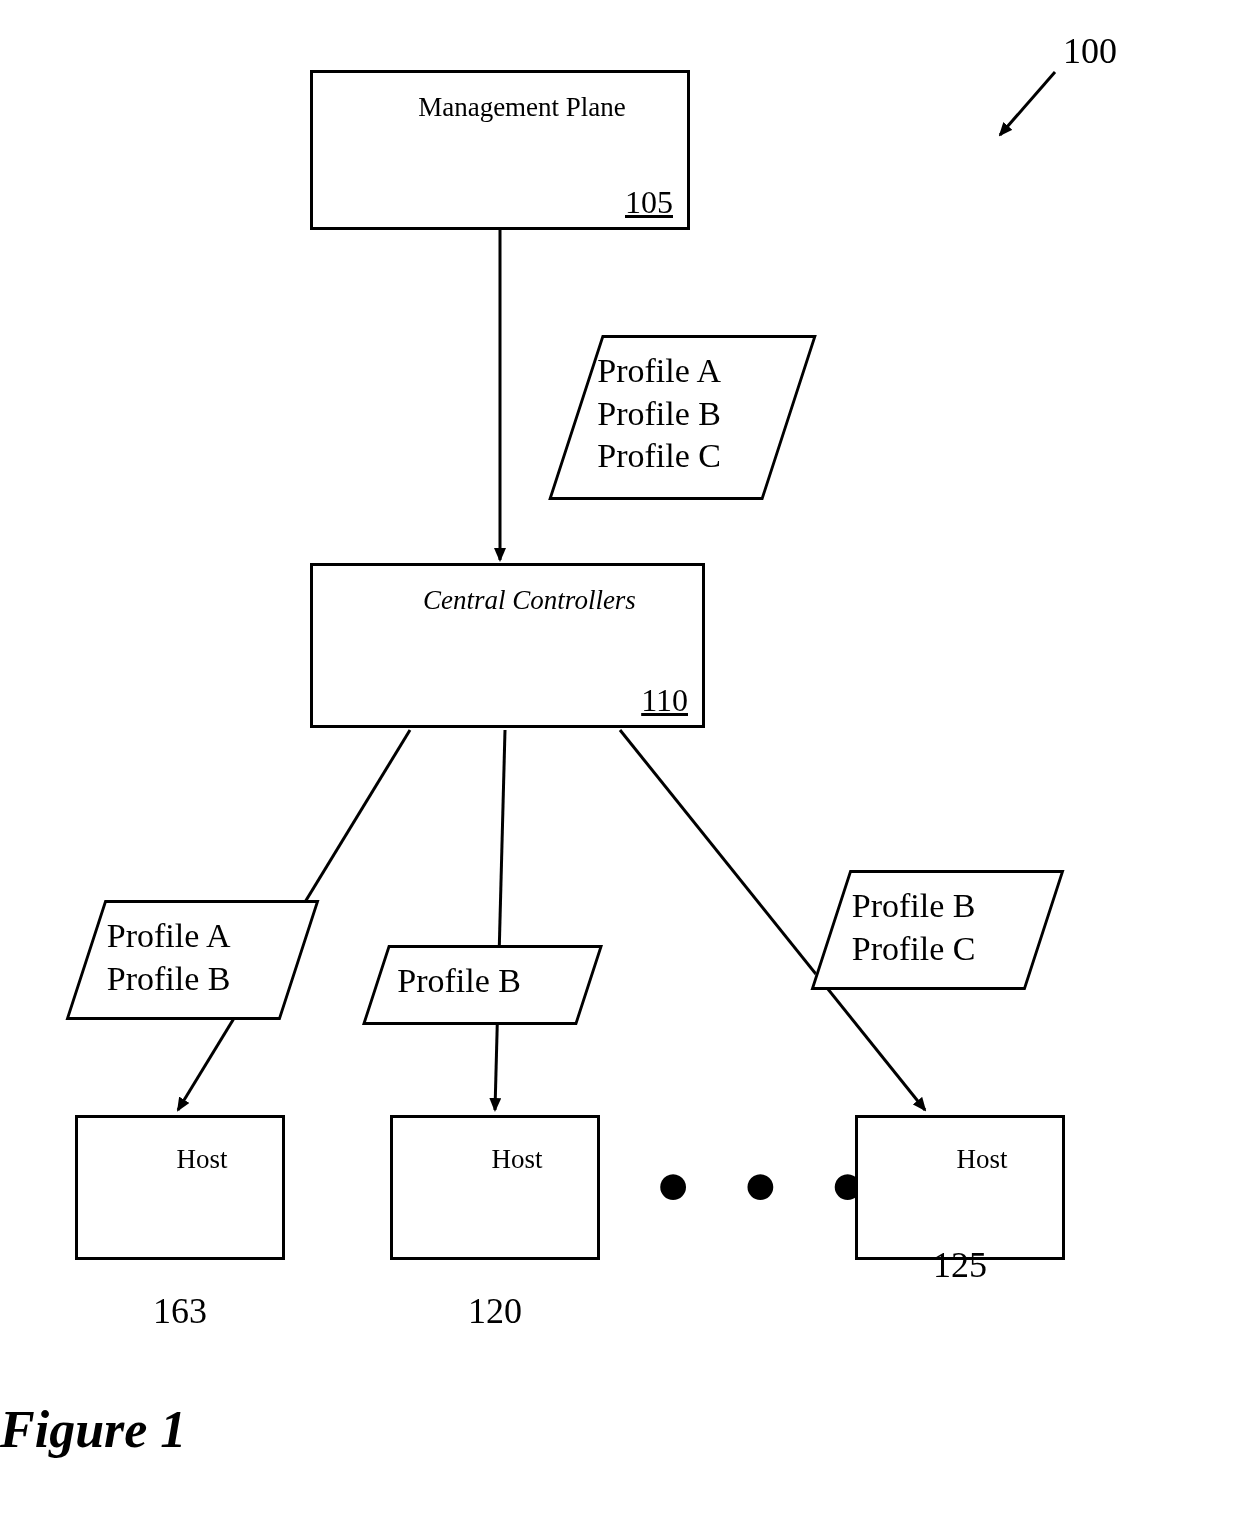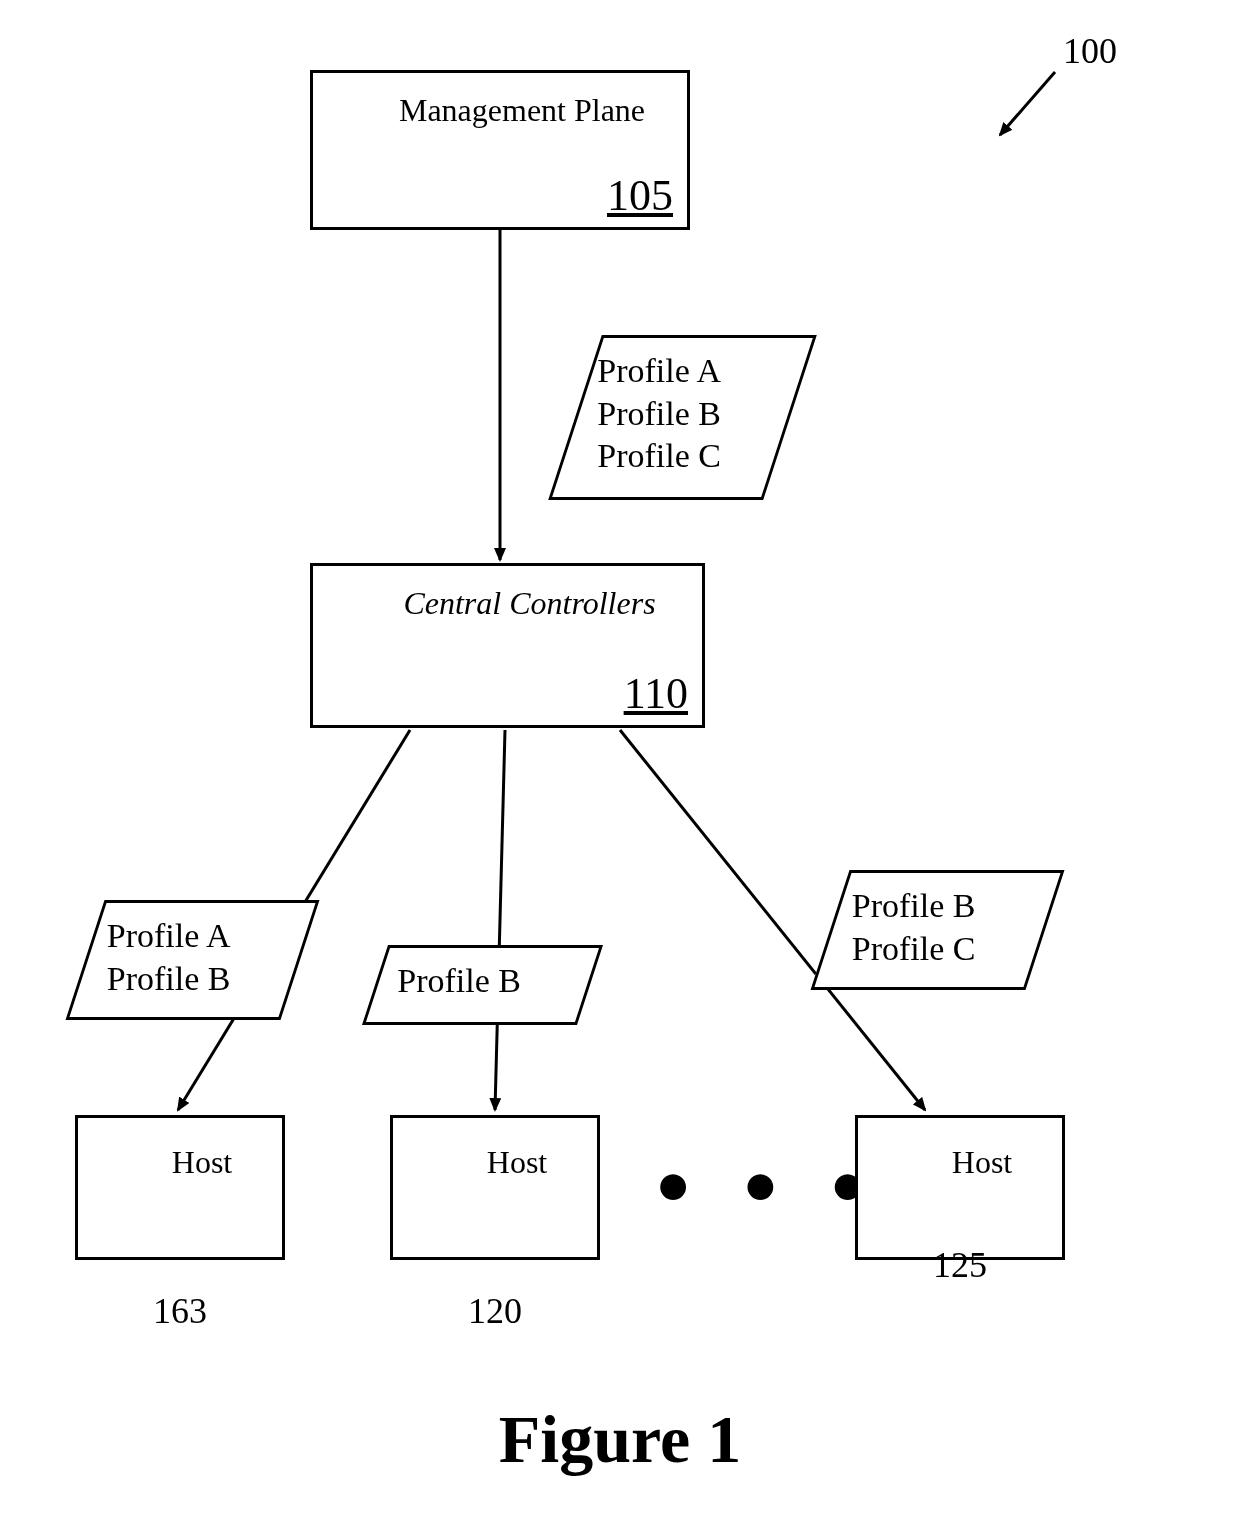--- a/index.html
+++ b/index.html
@@ -20,29 +20,29 @@
     position: absolute;
     border: 3px solid #000;
     background: #fff;
     box-sizing: border-box;
   }
   .box .title {
     position: absolute;
     left: 0;
     right: 0;
     text-align: center;
-    font-size: 32px;
+    font-size: 27px;
     line-height: 1.2;
     margin-left: 44px;
   }
   .box .ref {
     position: absolute;
     right: 14px;
     bottom: 6px;
-    font-size: 44px;
+    font-size: 32px;
     text-decoration: underline;
   }
   .parallelogram {
     position: absolute;
     border: 3px solid #000;
     transform: skewX(-18deg);
     background: #fff;
     box-sizing: border-box;
   }
   .parallelogram .pcontent {
@@ -53,23 +53,23 @@
     white-space: nowrap;
     text-align: left;
   }
   .free-label {
     position: absolute;
     font-size: 36px;
     text-align: center;
   }
   .figcaption {
     position: absolute;
-    font-size: 68px;
+    font-size: 52px;
+    font-style: italic;
     font-weight: bold;
-    text-align: center;
     width: 100%;
   }
   .dots {
     position: absolute;
     font-size: 60px;
     letter-spacing: 18px;
     font-weight: bold;
   }
   svg.overlay {
     position: absolute;

